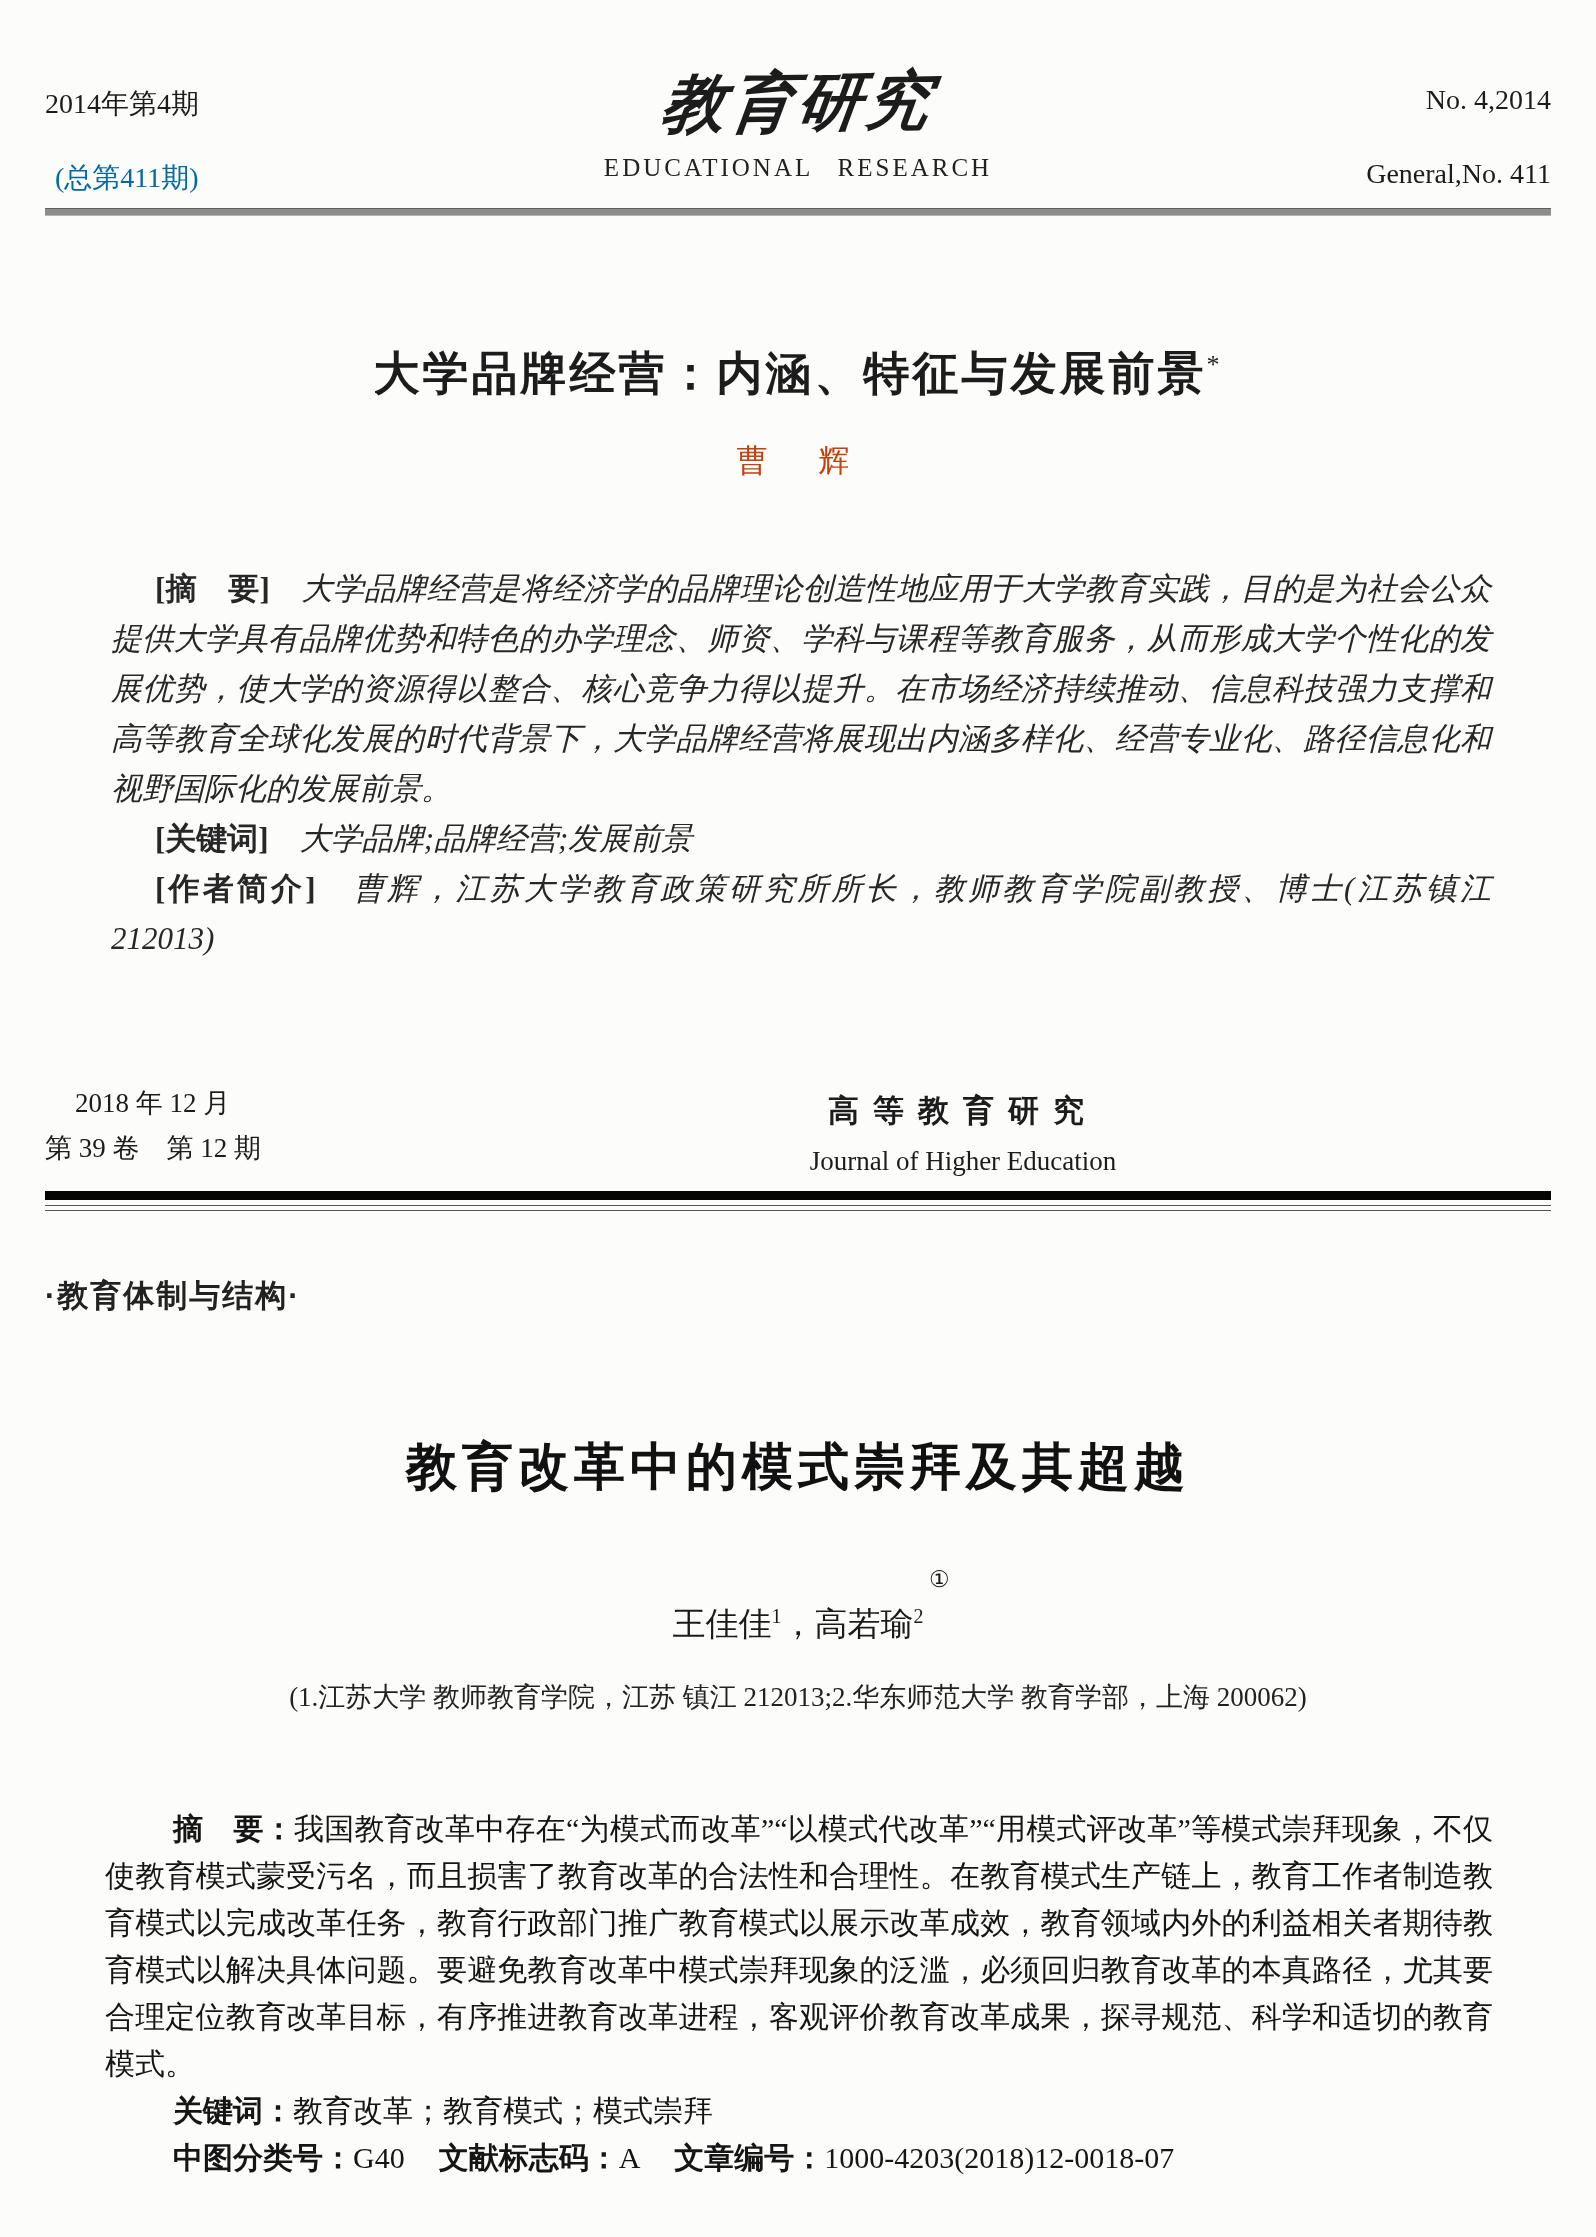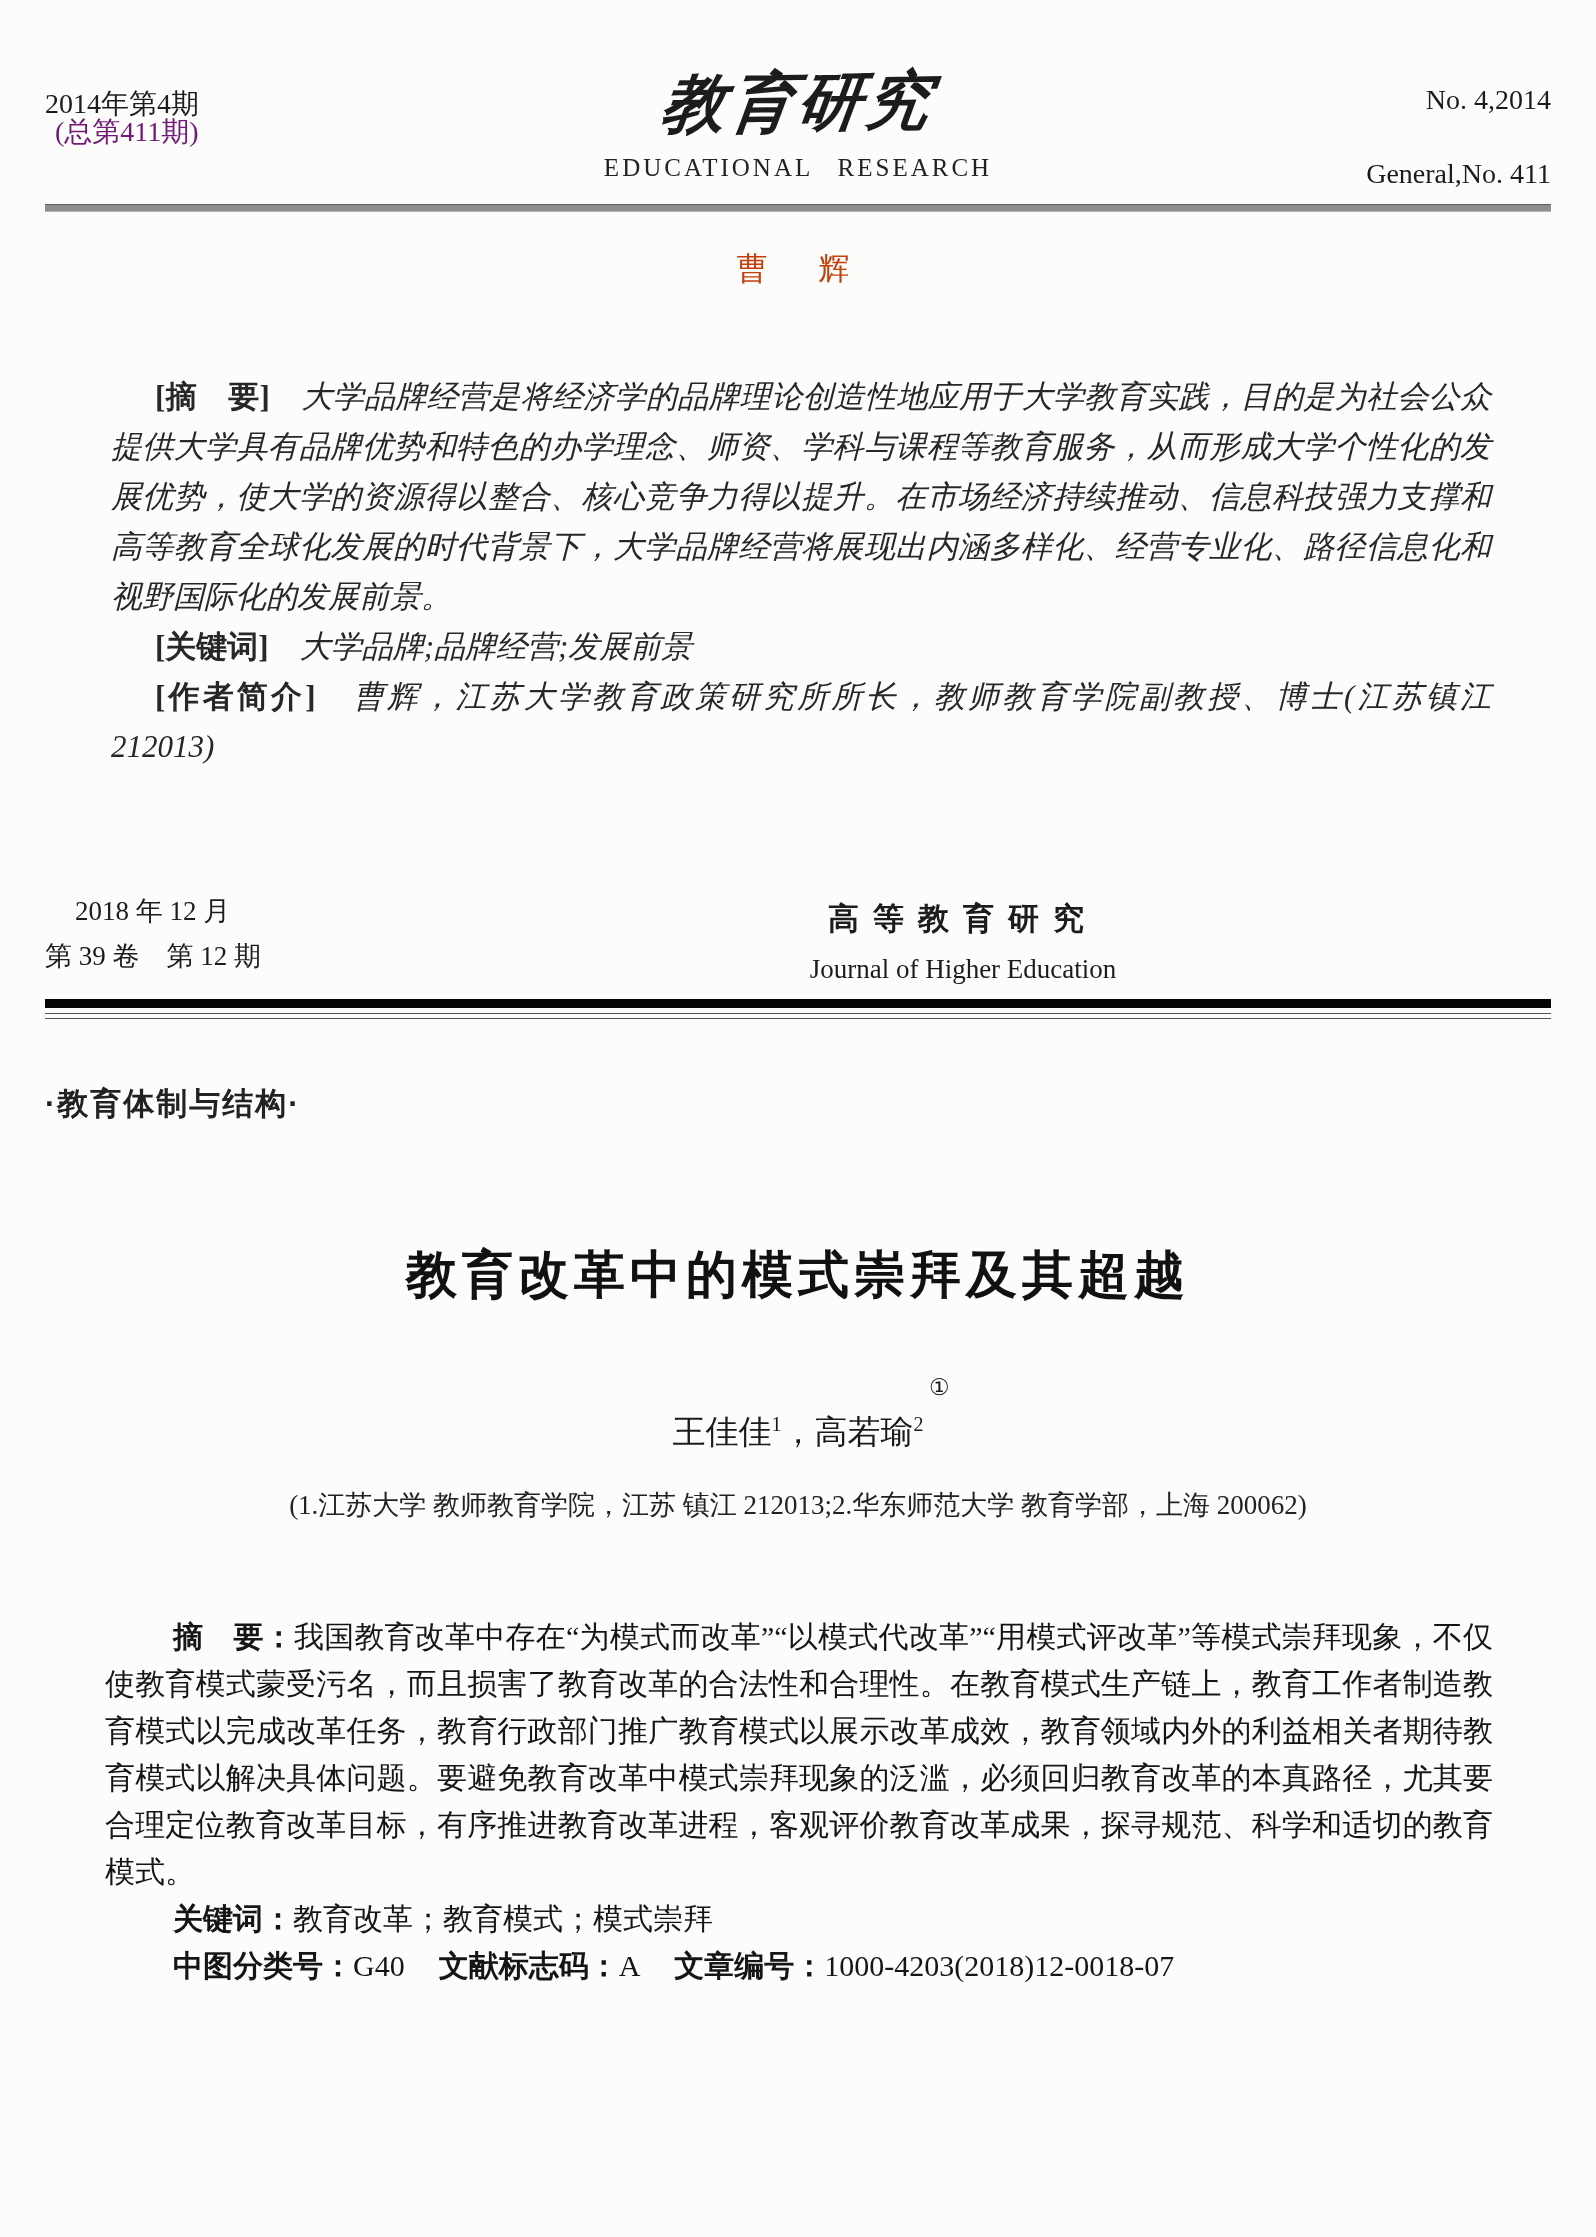--- a/index.html
+++ b/index.html
@@ -6,21 +6,21 @@
   .page{
     width:1596px;height:2237px;margin:0 auto;background:#fcfcfa;
     padding:70px 45px 0;box-sizing:border-box;overflow:hidden;
     color:#1c1c1c;font-family:"Liberation Serif","DejaVu Serif",serif;
   }
   
   .j1-header{display:flex;justify-content:space-between;align-items:flex-start;}
   .jcol{width:310px;font-size:28px;line-height:1;}
   .jcol.right{text-align:right;}
   .j1-left .l1{margin-top:20px;}
-  .j1-left .l2{padding-left:10px;color:#701a75;}
+  .j1-left .l2{margin-top:46px;padding-left:10px;color:#0369a1;}
   .j1-right .l1{margin-top:16px;}
   .j1-right .l2{margin-top:46px;}
   .j-center{flex:1;text-align:center;}
   .logo-cn{
     display:inline-block;font-weight:900;font-style:italic;font-size:64px;
     letter-spacing:4px;transform:skewX(-8deg) rotate(-1deg);line-height:1;
     font-family:"DejaVu Serif","Liberation Serif",serif;
   }
   .logo-en{font-size:25px;letter-spacing:3px;word-spacing:16px;margin-top:20px;color:#222;}
   .rule-gray{height:6px;background:#8d8d8d;border-top:1px solid #5f5f5f;border-bottom:1px solid #b5b5b5;margin-top:16px;}
@@ -78,20 +78,23 @@
       <div class="logo-cn">教育研究</div>
       <div class="logo-en">EDUCATIONAL  RESEARCH</div>
     </div>
     <div class="jcol right j1-right">
       <div class="l1">No. 4,2014</div>
       <div class="l2">General,No. 411</div>
     </div>
   </div>
   <div class="rule-gray"></div>
 
+  <div class="a1-title">
+    <span>大学品牌经营：内涵、特征与发展前景</span><sup>*</sup>
+  </div>
   <div class="a1-author">曹　辉</div>
 
   <div class="a1-block">
     <p class="a1-abstract">
       <span class="lbl">[摘　要]</span><span>　大学品牌经营是将经济学的品牌理论创造性地应用于大学教育实践，目的是为社会公众提供大学具有品牌优势和特色的办学理念、师资、学科与课程等教育服务，从而形成大学个性化的发展优势，使大学的资源得以整合、核心竞争力得以提升。在市场经济持续推动、信息科技强力支撑和高等教育全球化发展的时代背景下，大学品牌经营将展现出内涵多样化、经营专业化、路径信息化和视野国际化的发展前景。</span>
     </p>
     <p class="a1-keywords">
       <span class="lbl">[关键词]</span><span>　大学品牌;品牌经营;发展前景</span>
     </p>
     <p class="a1-bio">

